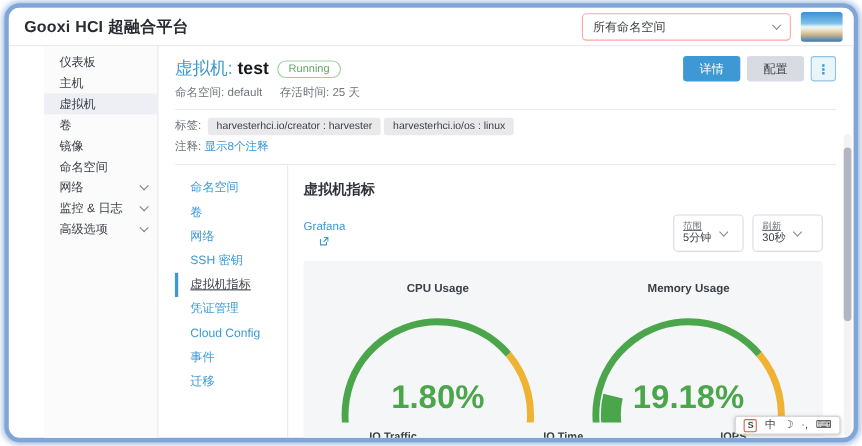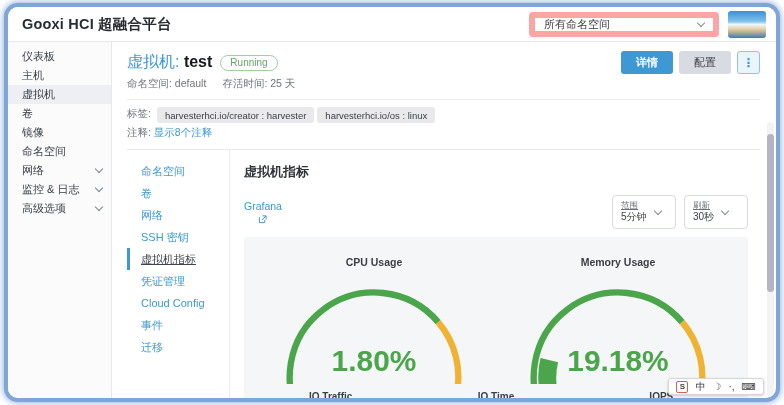--- a/index.html
+++ b/index.html
@@ -4,42 +4,42 @@
 <style>
   * { margin:0; padding:0; box-sizing:border-box; }
   html,body { width:784px; height:405px; background:#fff; font-family:"Liberation Sans","DejaVu Sans",sans-serif; }
   .frame { position:absolute; left:4px; top:3px; right:4px; bottom:3px; border-radius:14px;
            border:4px solid #7fa6d6; box-shadow:0 0 6px 1px rgba(120,160,215,.8), inset 0 0 3px rgba(255,255,255,.8);
            background:#fff; overflow:hidden; }
   
   .topbar { height:35px; display:flex; align-items:center; padding:0 10px 0 14px; border-bottom:1px solid #e7e8ec; background:#fff; }
   .brand { font-size:14.5px; font-weight:bold; color:#2a2c33; letter-spacing:.2px; }
   .topbar-right { margin-left:auto; display:flex; align-items:center; gap:9px; }
-  .ns-select { width:190px; height:25px; border:6px solid #fca5a5; border-radius:4px; background:#fff;
+  .ns-select { width:190px; height:25px; border:1px solid #fca5a5; border-radius:4px; background:#fff;
                display:flex; align-items:center; justify-content:space-between; padding:0 9px; font-size:11px; color:#3a3d42; cursor:pointer; }
   .chev { width:6px; height:6px; border-right:1.4px solid #858b94; border-bottom:1.4px solid #858b94; transform:rotate(45deg); margin-top:-3px; flex:none; }
   .avatar { width:38px; height:27px; border-radius:3px;
             background:linear-gradient(180deg,#3f8fd6 0%,#7cc0e8 38%,#eef7fa 50%,#e8dcc0 62%,#cdb98e 75%,#3a79b8 100%); }
   
-  .bodyrow { position:relative; display:flex; height:358px; }
+  .bodyrow { position:relative; display:flex; height:358px;padding-left:32px; }
   .sidebar { width:104px; background:#fbfbfc; border-right:1px solid #e7e8ec; padding-top:5px; flex:none; }
   .side-item { height:19px; display:flex; align-items:center; padding:0 9px 0 14px; font-size:11px; color:#3b4046; cursor:pointer; }
   .side-item .lbl { flex:1; white-space:nowrap; }
   .side-item.selected { background:#edeff4; }
   .side-item .chev { border-color:#7d838c; }
   
   .main { flex:1; padding:9px 16px 0 15px; position:relative; overflow:hidden; }
   .title-row { display:flex; align-items:center; gap:8px; }
   .vm-title { font-size:16px; }
   .vm-title .pfx { color:#3c99d4; }
   .vm-title .nm { color:#17191d; font-weight:bold; }
   .badge { font-size:10px; color:#5fa763; border:1px solid #9ecf9f; border-radius:10px; padding:1.5px 9px; background:#fff; }
   .actions { margin-left:auto; display:flex; gap:6px; }
   .btn { height:23px; border:none; border-radius:3px; font-size:11px; padding:0 15px; cursor:pointer; font-family:inherit; }
-  .btn-primary { background:#3d98d3; color:#fff;font-weight:bold; }
+  .btn-primary { background:#3d98d3; color:#fff; }
   .btn-gray { background:#d9dbe2; color:#3f434b; }
   .btn-kebab { width:23px; padding:0; background:#eaf5fb; border:1px solid #8ec4e3; color:#3d98d3; font-weight:bold; font-size:12px; }
   .meta-row { margin-top:3px; display:flex; gap:16px; font-size:10.5px; color:#70757c; }
   .hdiv { border-top:1px solid #e9eaee; margin-top:8px; }
   .tags-row { margin-top:7px; display:flex; align-items:center; gap:6px; font-size:10.5px; color:#70757c; }
   .chip { background:#e9e9ec; border-radius:3px; font-size:9.5px; color:#3b3e44; padding:2.5px 8px; }
   .ann-row { margin-top:5px; font-size:10.5px; color:#70757c; }
   .ann-row a { color:#3c99d4; text-decoration:none; cursor:pointer; }
   
   .detail { margin-top:9px; display:flex; border-top:1px solid #e9eaee; height:100%; }

